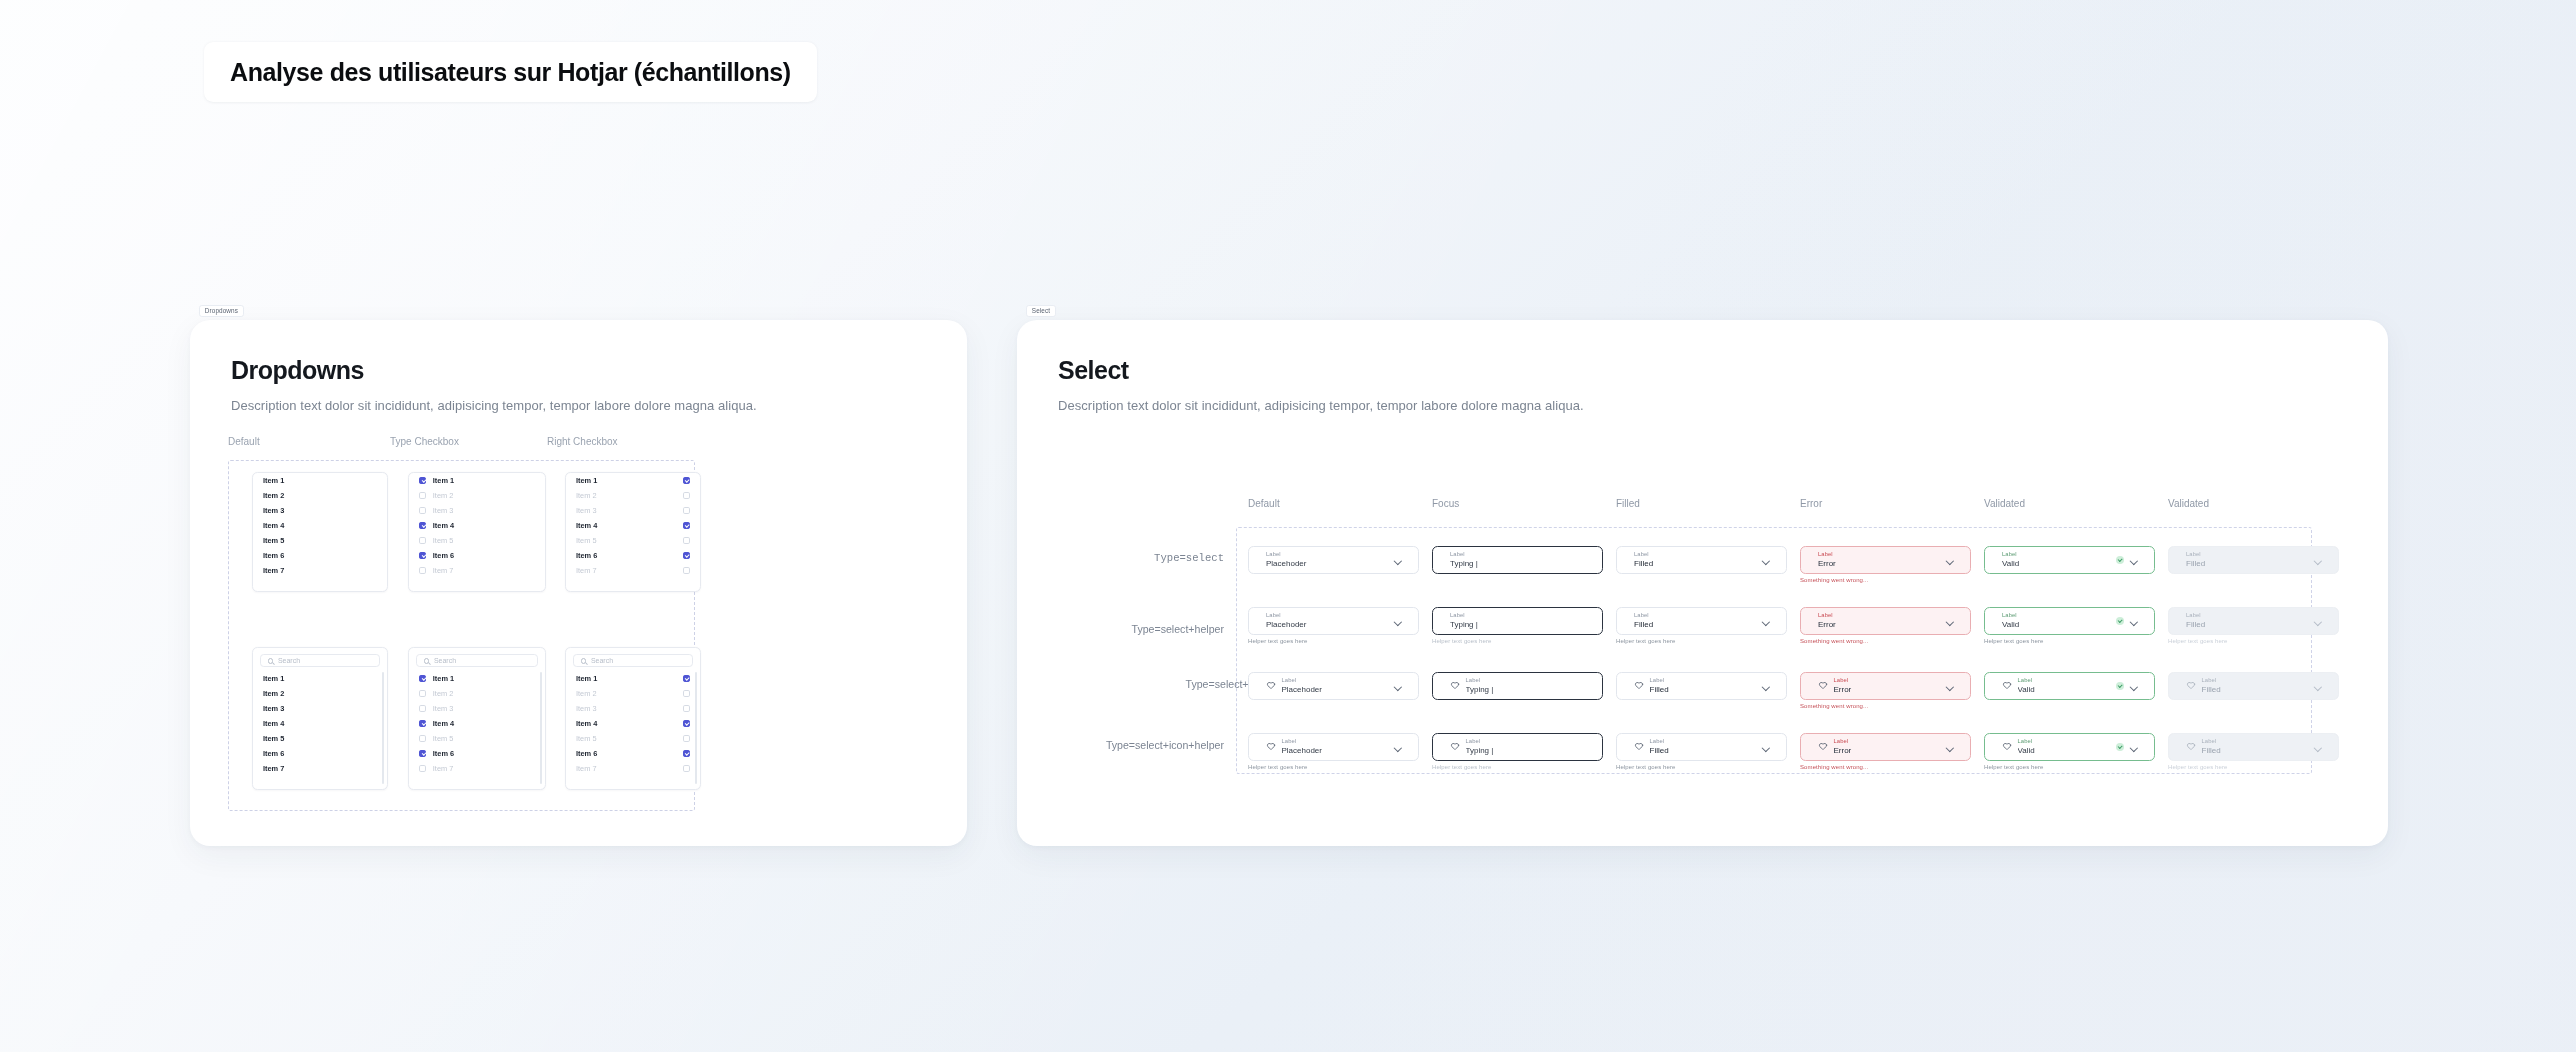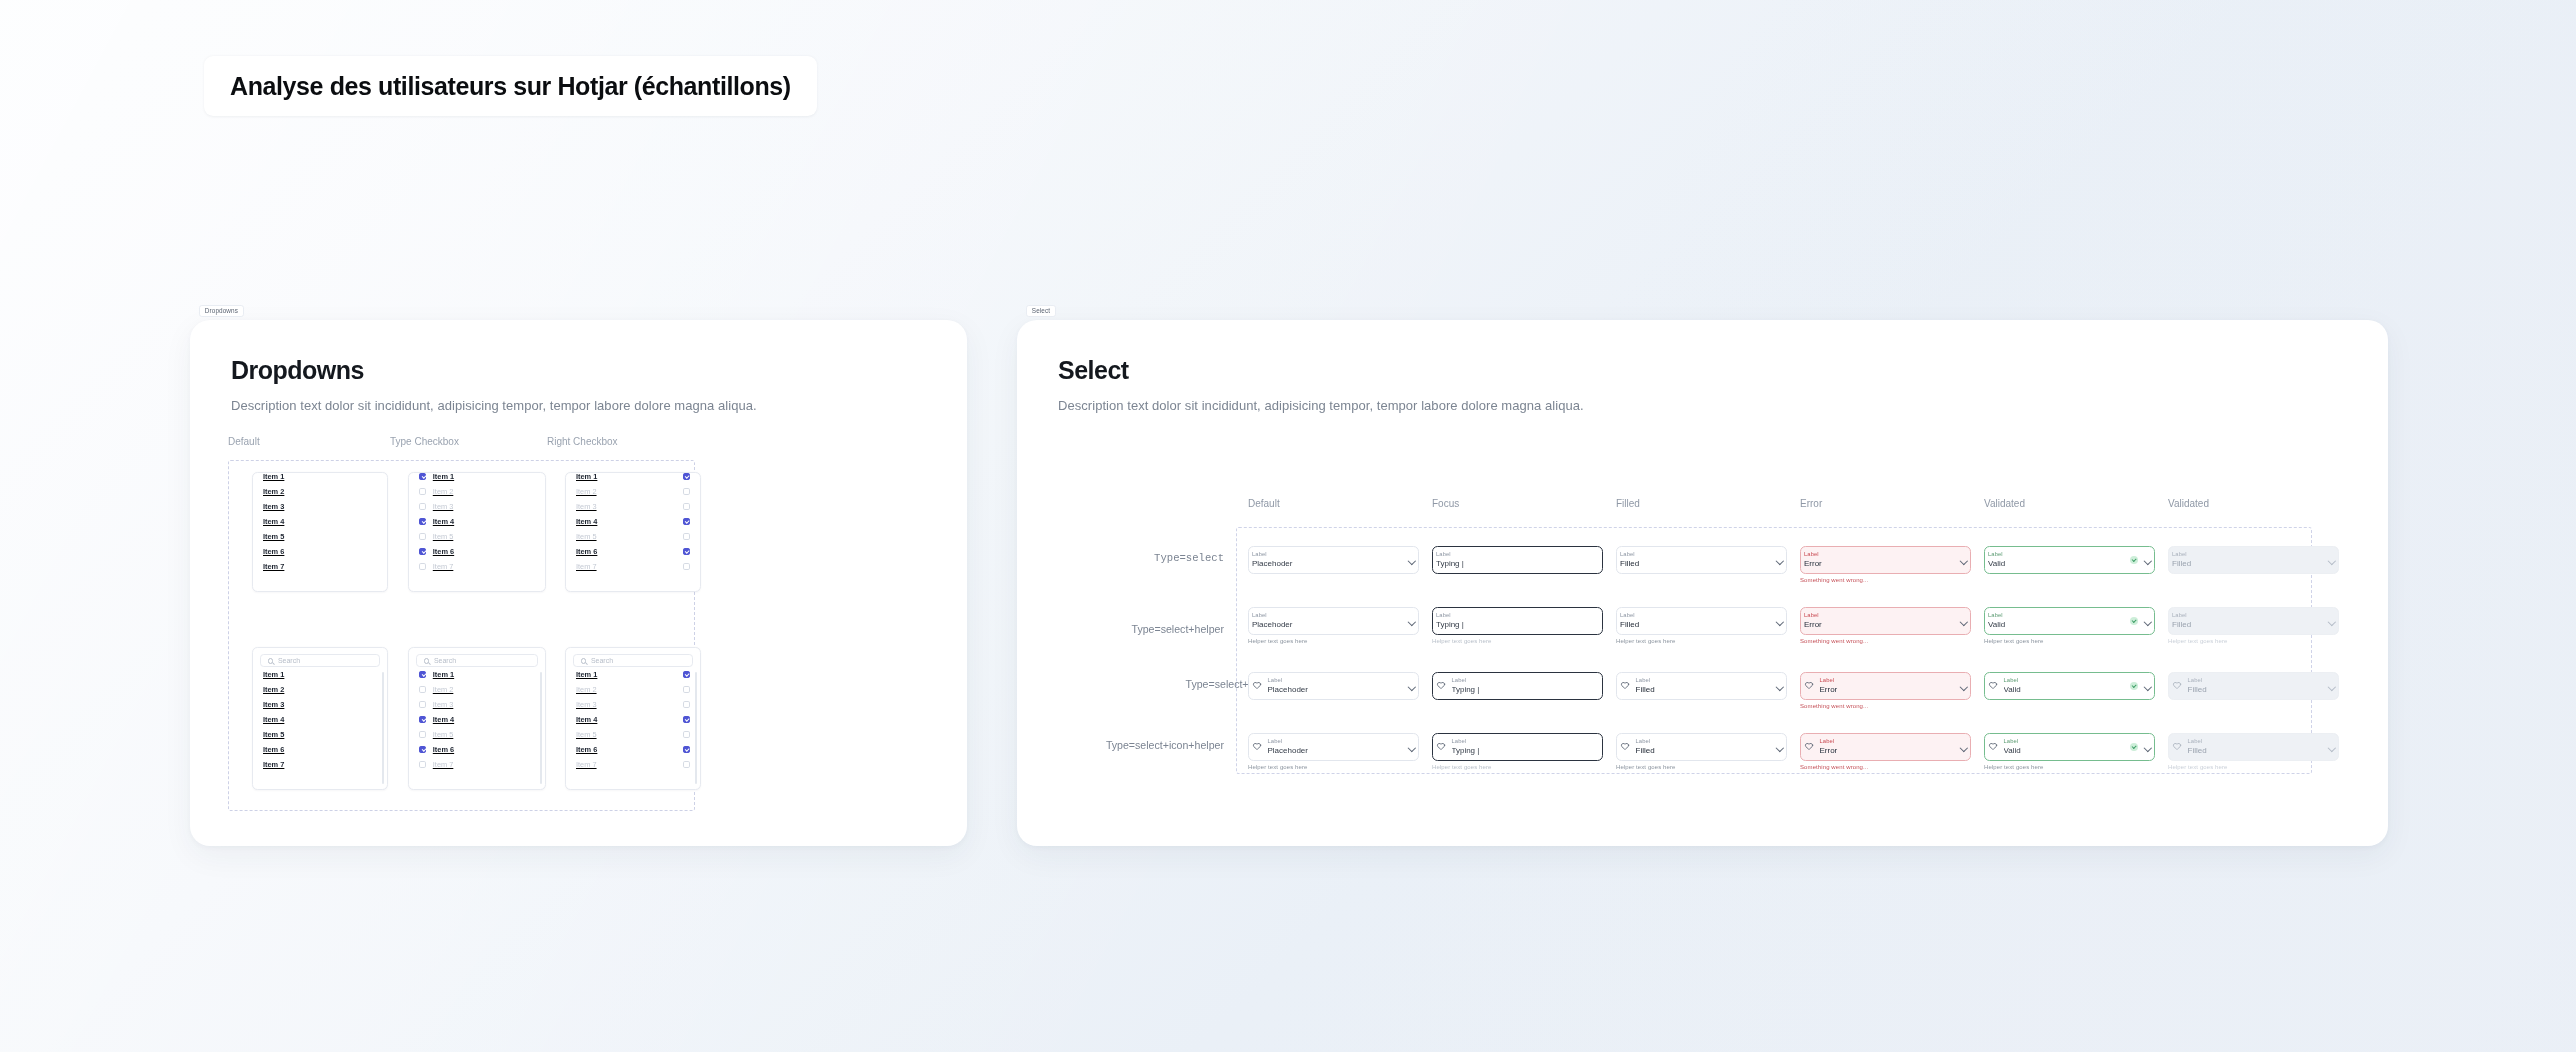--- a/index.html
+++ b/index.html
@@ -25,21 +25,21 @@
         rgba(255,255,255,0.10) 38%,
         rgba(226,234,245,0.00) 56%,
         rgba(232,238,246,0.55) 100%);
     pointer-events: none;
   }
 
   
   .title-pill {
     position: absolute;
     left: 204px;
-    top: 56px;
+    top: 42px;
     height: 60px;
     padding: 0 26px;
     display: flex;
     align-items: center;
     background: #ffffff;
     border-radius: 9.2px;
     box-shadow: 0 0.9px 2.8px rgba(20,30,50,0.06);
   }
   .title-pill span {
     font-size: 25px;
@@ -118,25 +118,24 @@
   .dd-panel {
     position: absolute;
     background: #ffffff;
     border: 0.9px solid #e7eaf0;
     border-radius: 5.5px;
     box-shadow: 0 0.9px 1.8px rgba(25,35,55,0.035);
     overflow: hidden;
   }
   .dd-row {
     display: flex;
-    align-items: flex-start;
+    align-items: center;
     height: 15px;
     padding: 0 10px;
     gap: 6.4px;
-    text-decoration: underline;
   }
   .dd-row.right { justify-content: space-between; }
   .dd-label {
     font-size: 7.4px;
     line-height: 1;
     white-space: nowrap;
   }
   .dd-label.on  { color: #1d2430; font-weight: 700; }
   .dd-label.off { color: #c3c9d3; font-weight: 400; }
 
@@ -225,21 +224,21 @@
   
   .field { position: absolute; }
   .sel {
     position: relative;
     height: 28px;
     border-radius: 5.5px;
     border: 0.9px solid #e2e6ed;
     background: #ffffff;
     display: flex;
     align-items: center;
-    padding: 0 3px;
+    padding: 0 17px;
     gap: 5.5px;
   }
   .sel .texts { display: flex; flex-direction: column; justify-content: center; flex: 1 1 auto; min-width: 0; }
   .sel .lbl { font-size: 5.8px; line-height: 1.25; color: #8d96a3; letter-spacing: 0.1px; }
   .sel .val { font-size: 8px; line-height: 1.25; color: #333b47; white-space: nowrap; overflow: hidden; }
 
   .sel.focus   { border: 1.5px solid #2b3340; }
   .sel.filled  .val { color: #222a36; }
   .sel.error   { border: 0.9px solid #e9aeb2; background: #fdf2f3; }
   .sel.error .lbl { color: #c94a52; }

